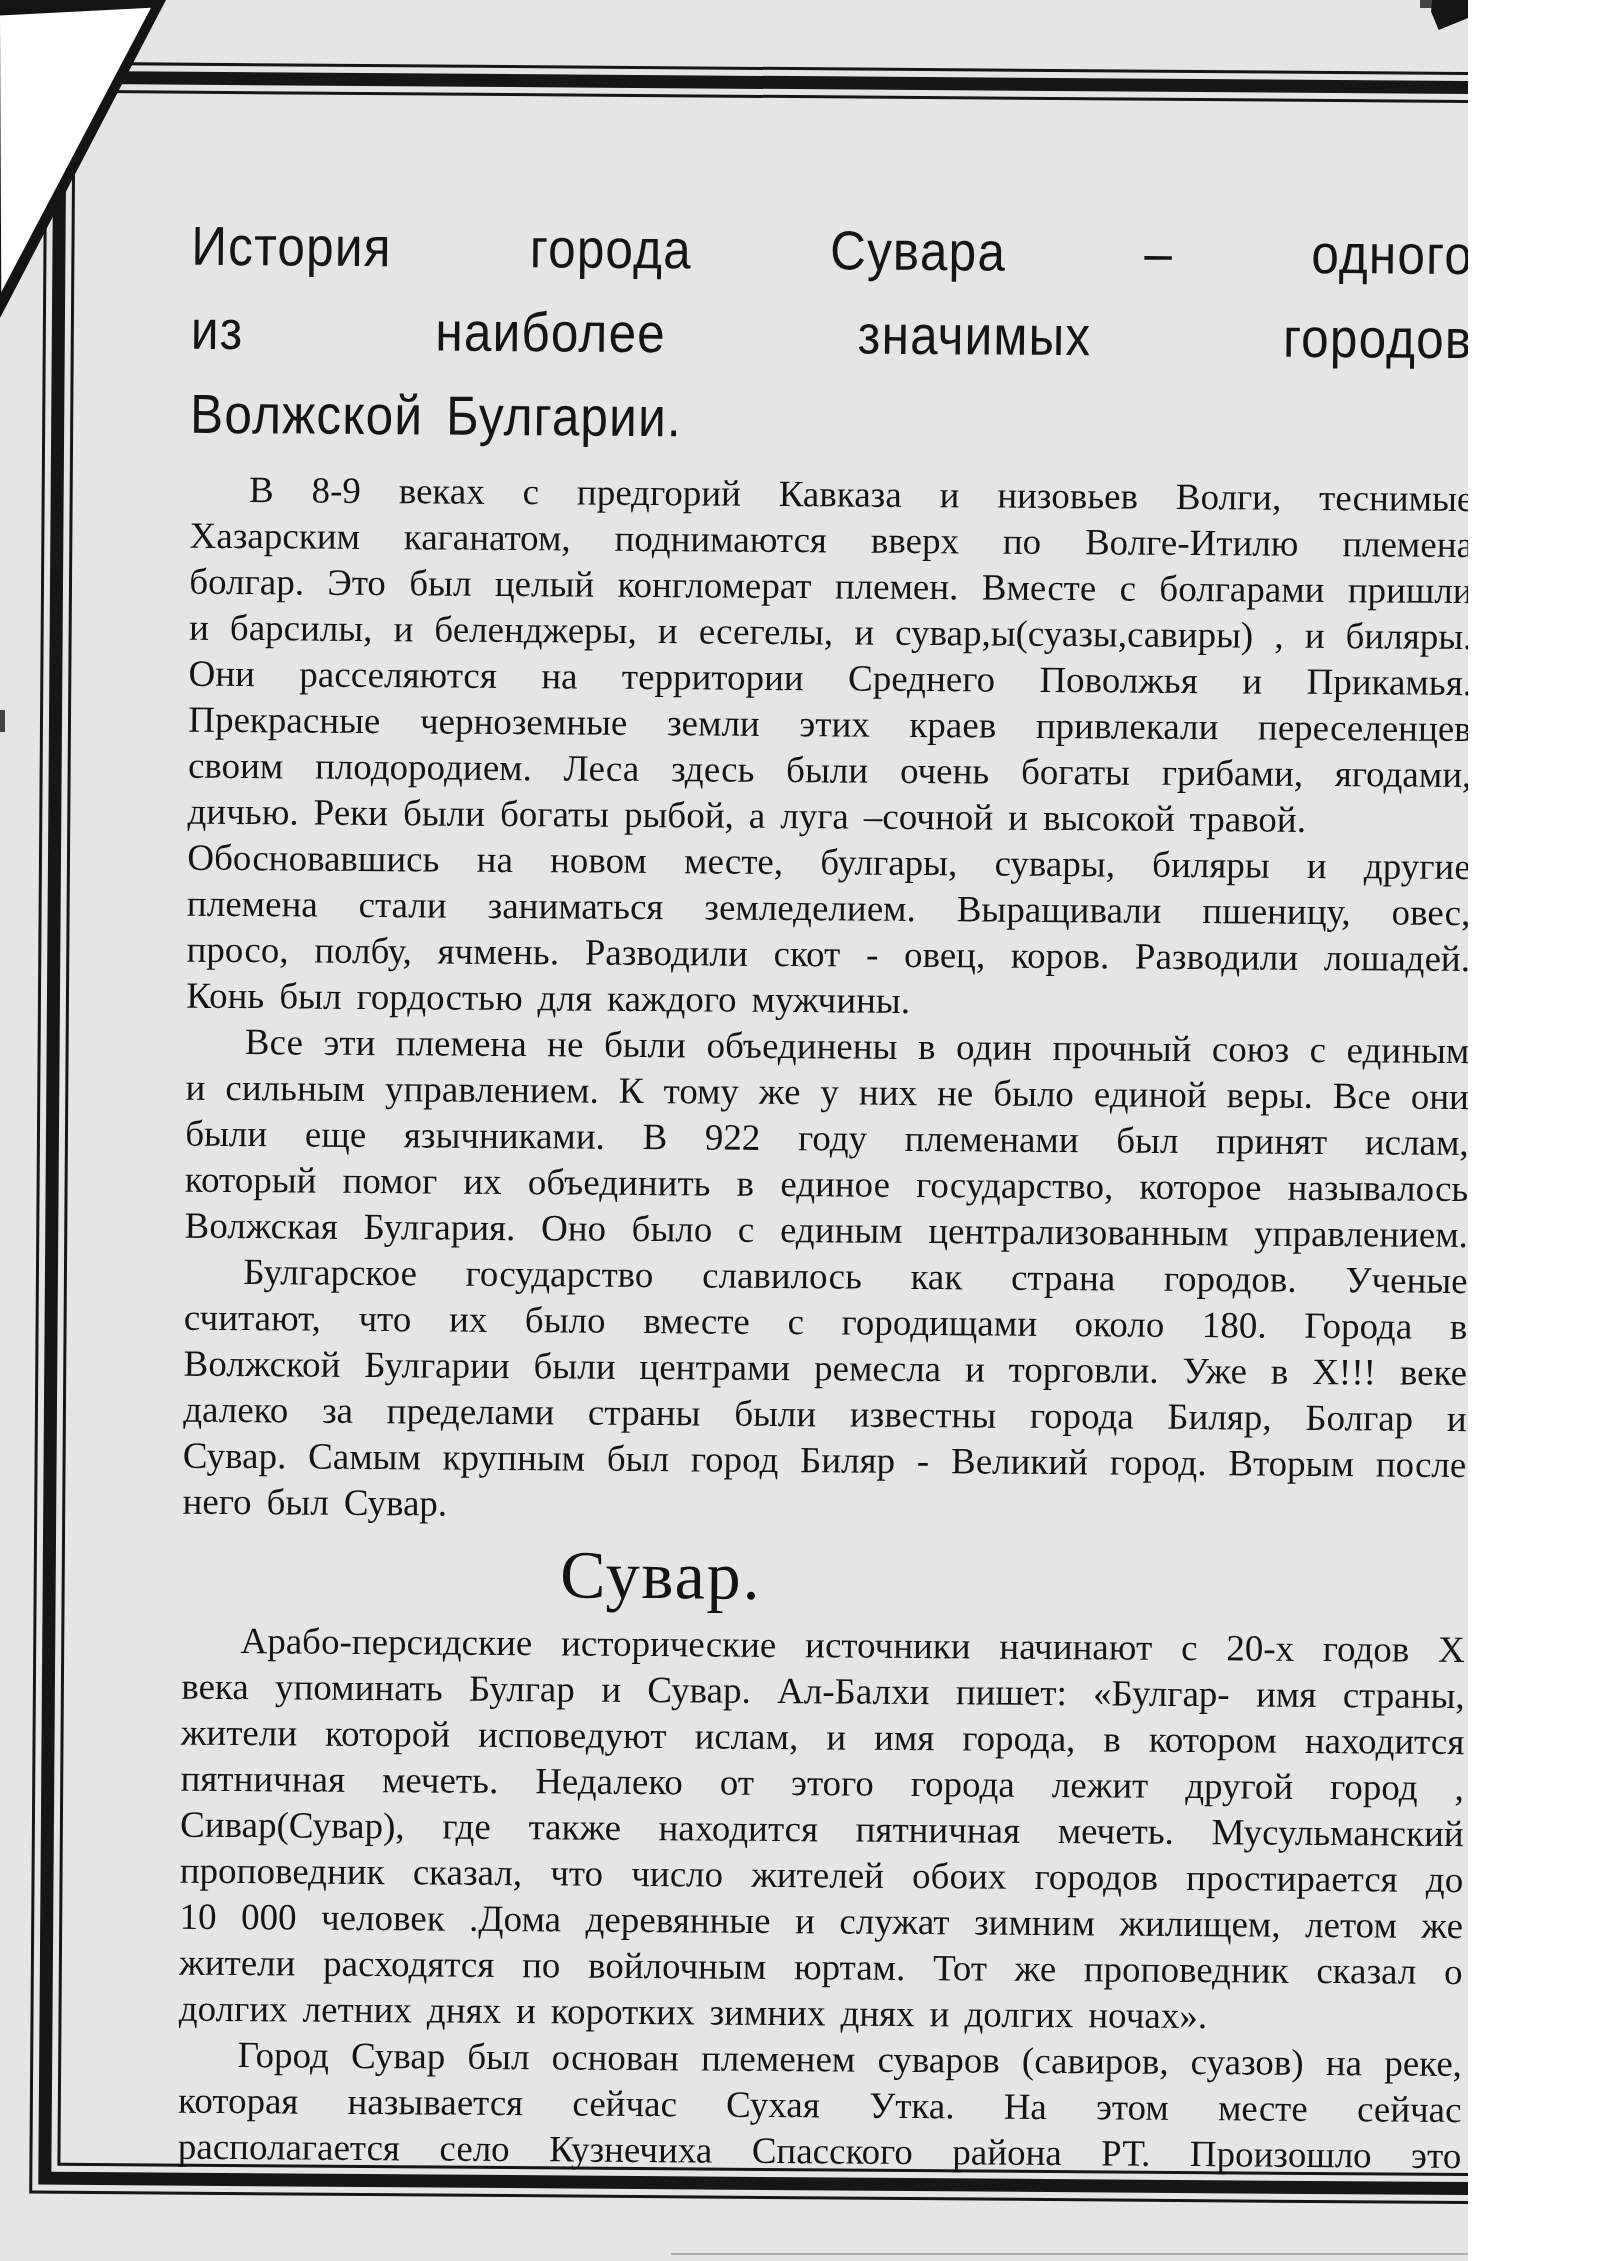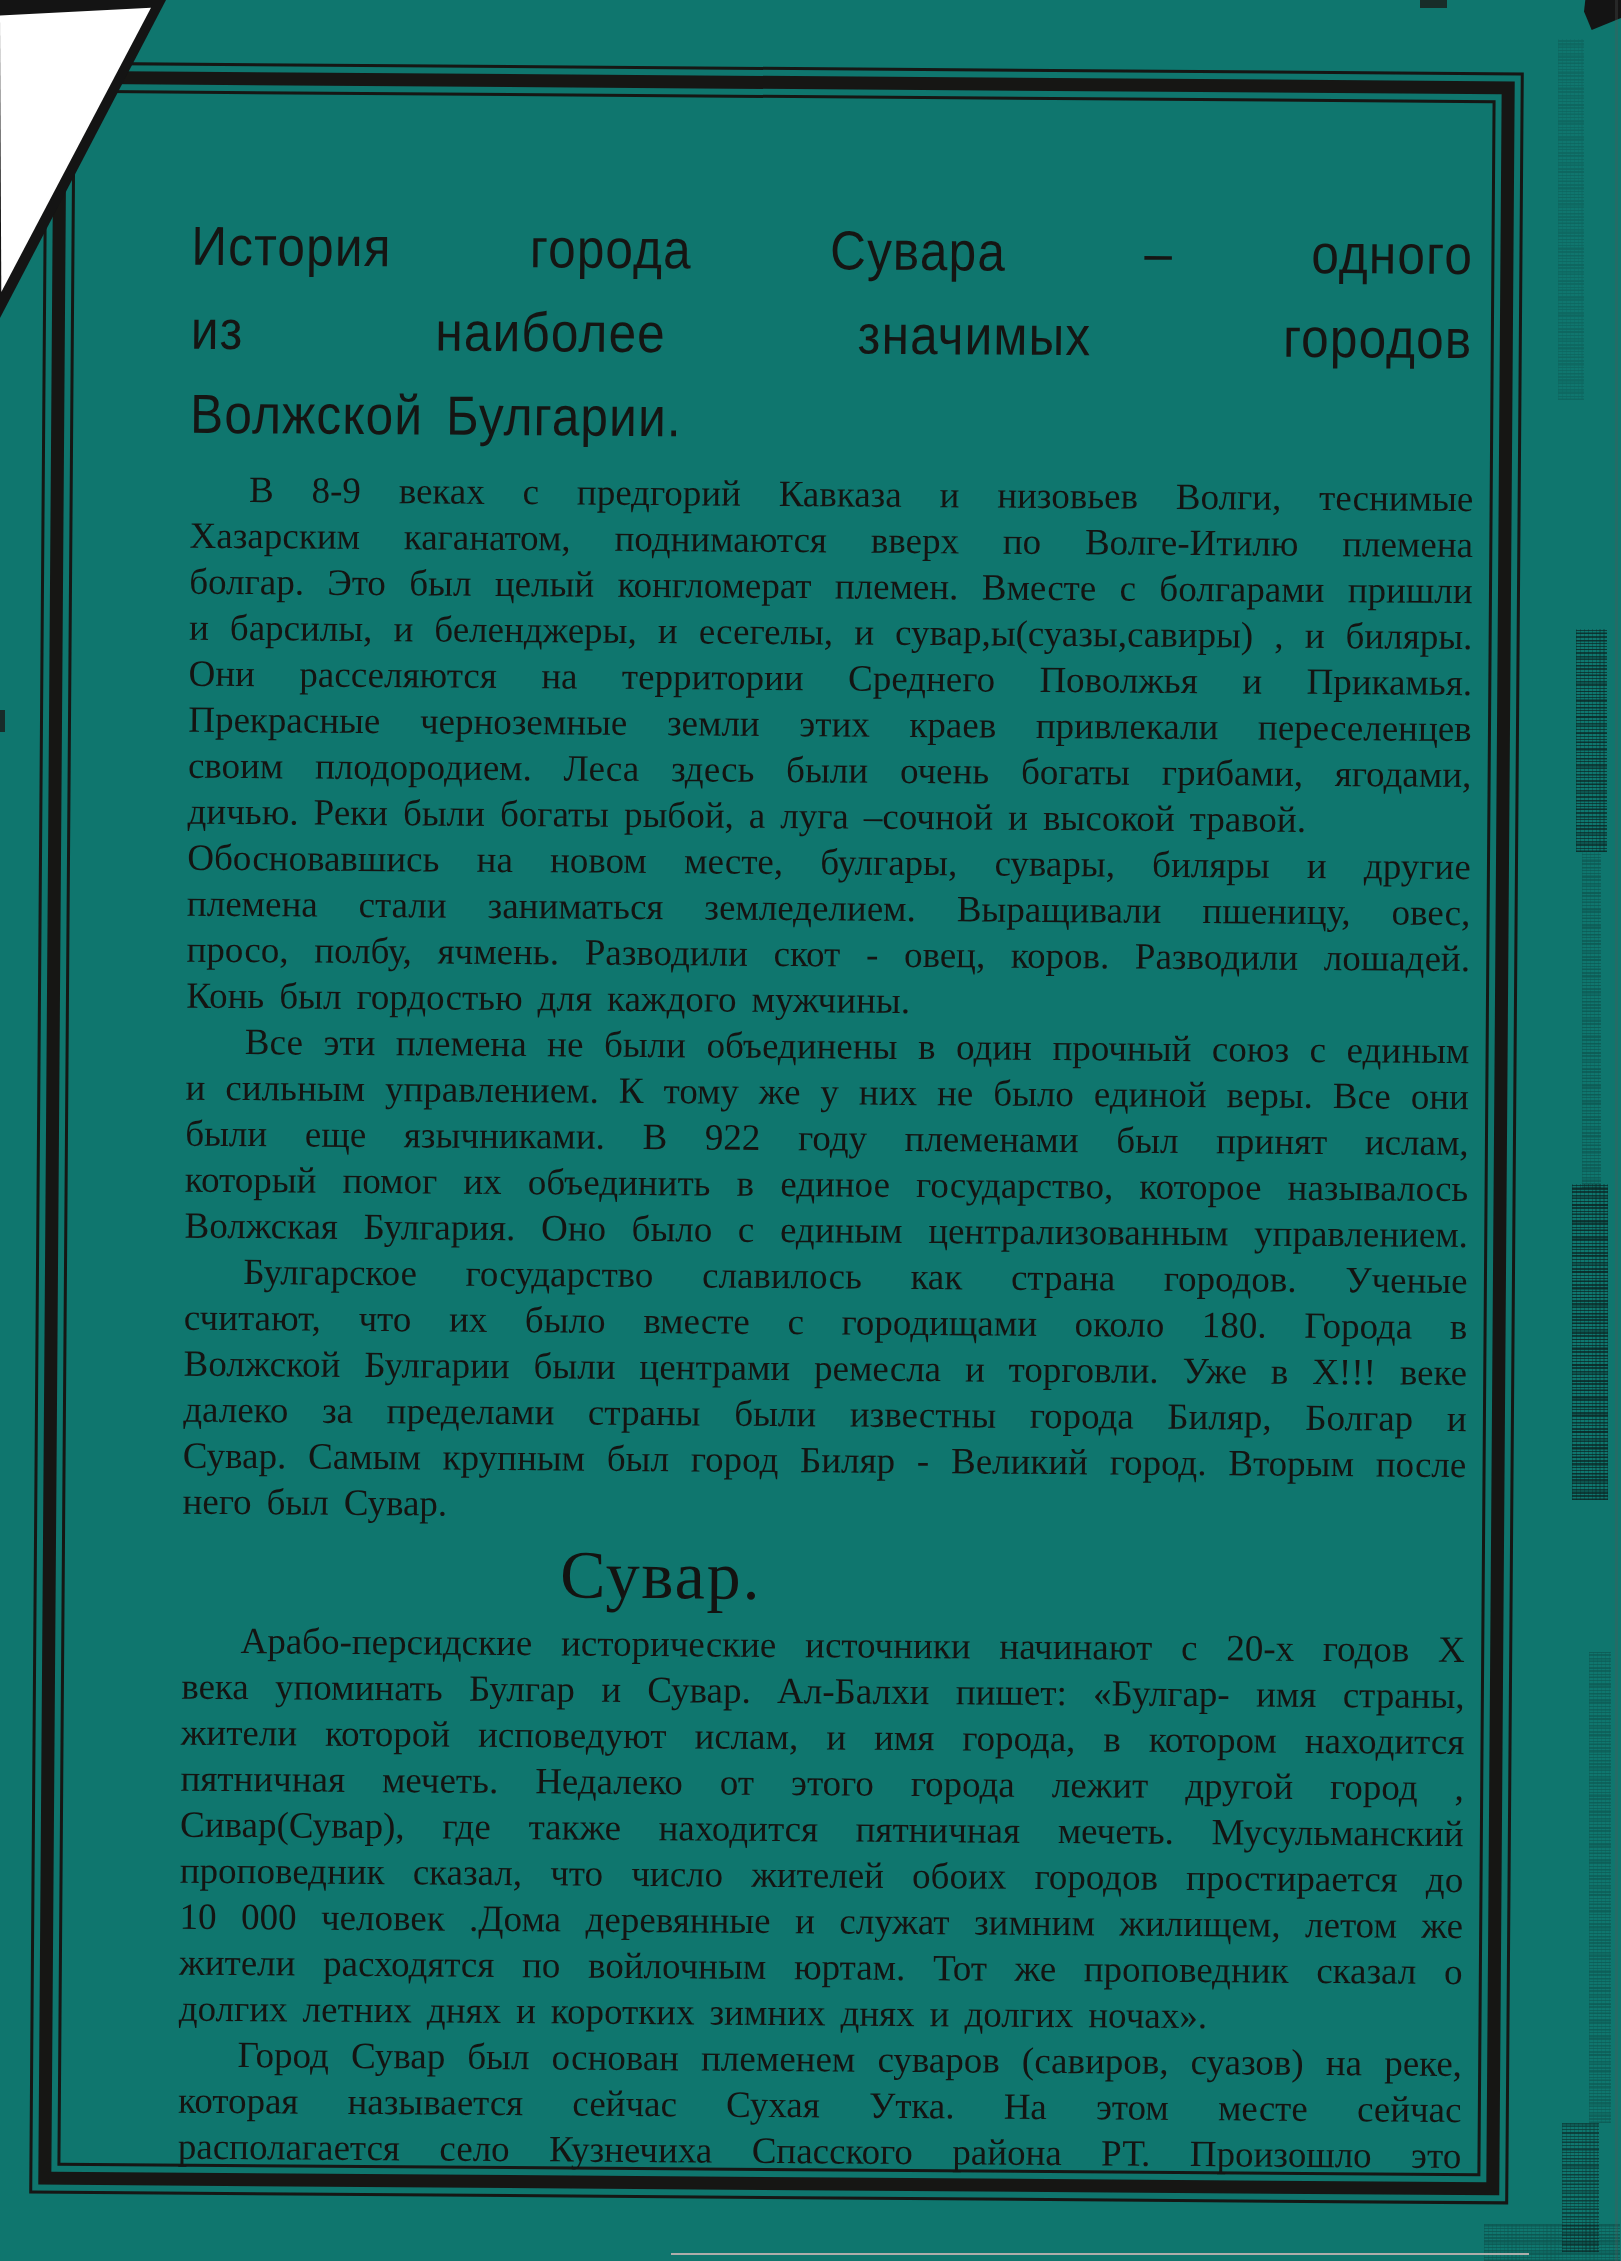--- a/index.html
+++ b/index.html
@@ -1,18 +1,18 @@
 <!DOCTYPE html>
 <html style="font-size:10.3px"><head>
 <meta charset="utf-8">
 <style>
   html,body { margin:0; padding:0; }
   .page {
-    position:relative; width:1621px; height:2261px;
-    background:#0f766e; overflow:hidden;
+    position:relative; width:1468px; height:2261px;
+    background:#e5e5e5; overflow:hidden;
     font-family:"Liberation Serif", serif; color:#121210;
   }
 
   
   .frame-rot {
     position:absolute; left:37px; top:67px; width:1479px; height:2132px;
     transform:rotate(0.42deg); transform-origin:50% 50%;
   }
   .f-outer { position:absolute; inset:0; border:3.2px solid #161614; }
   .f-mid   { position:absolute; inset:5.8px; border:13.6px solid #161614; }

